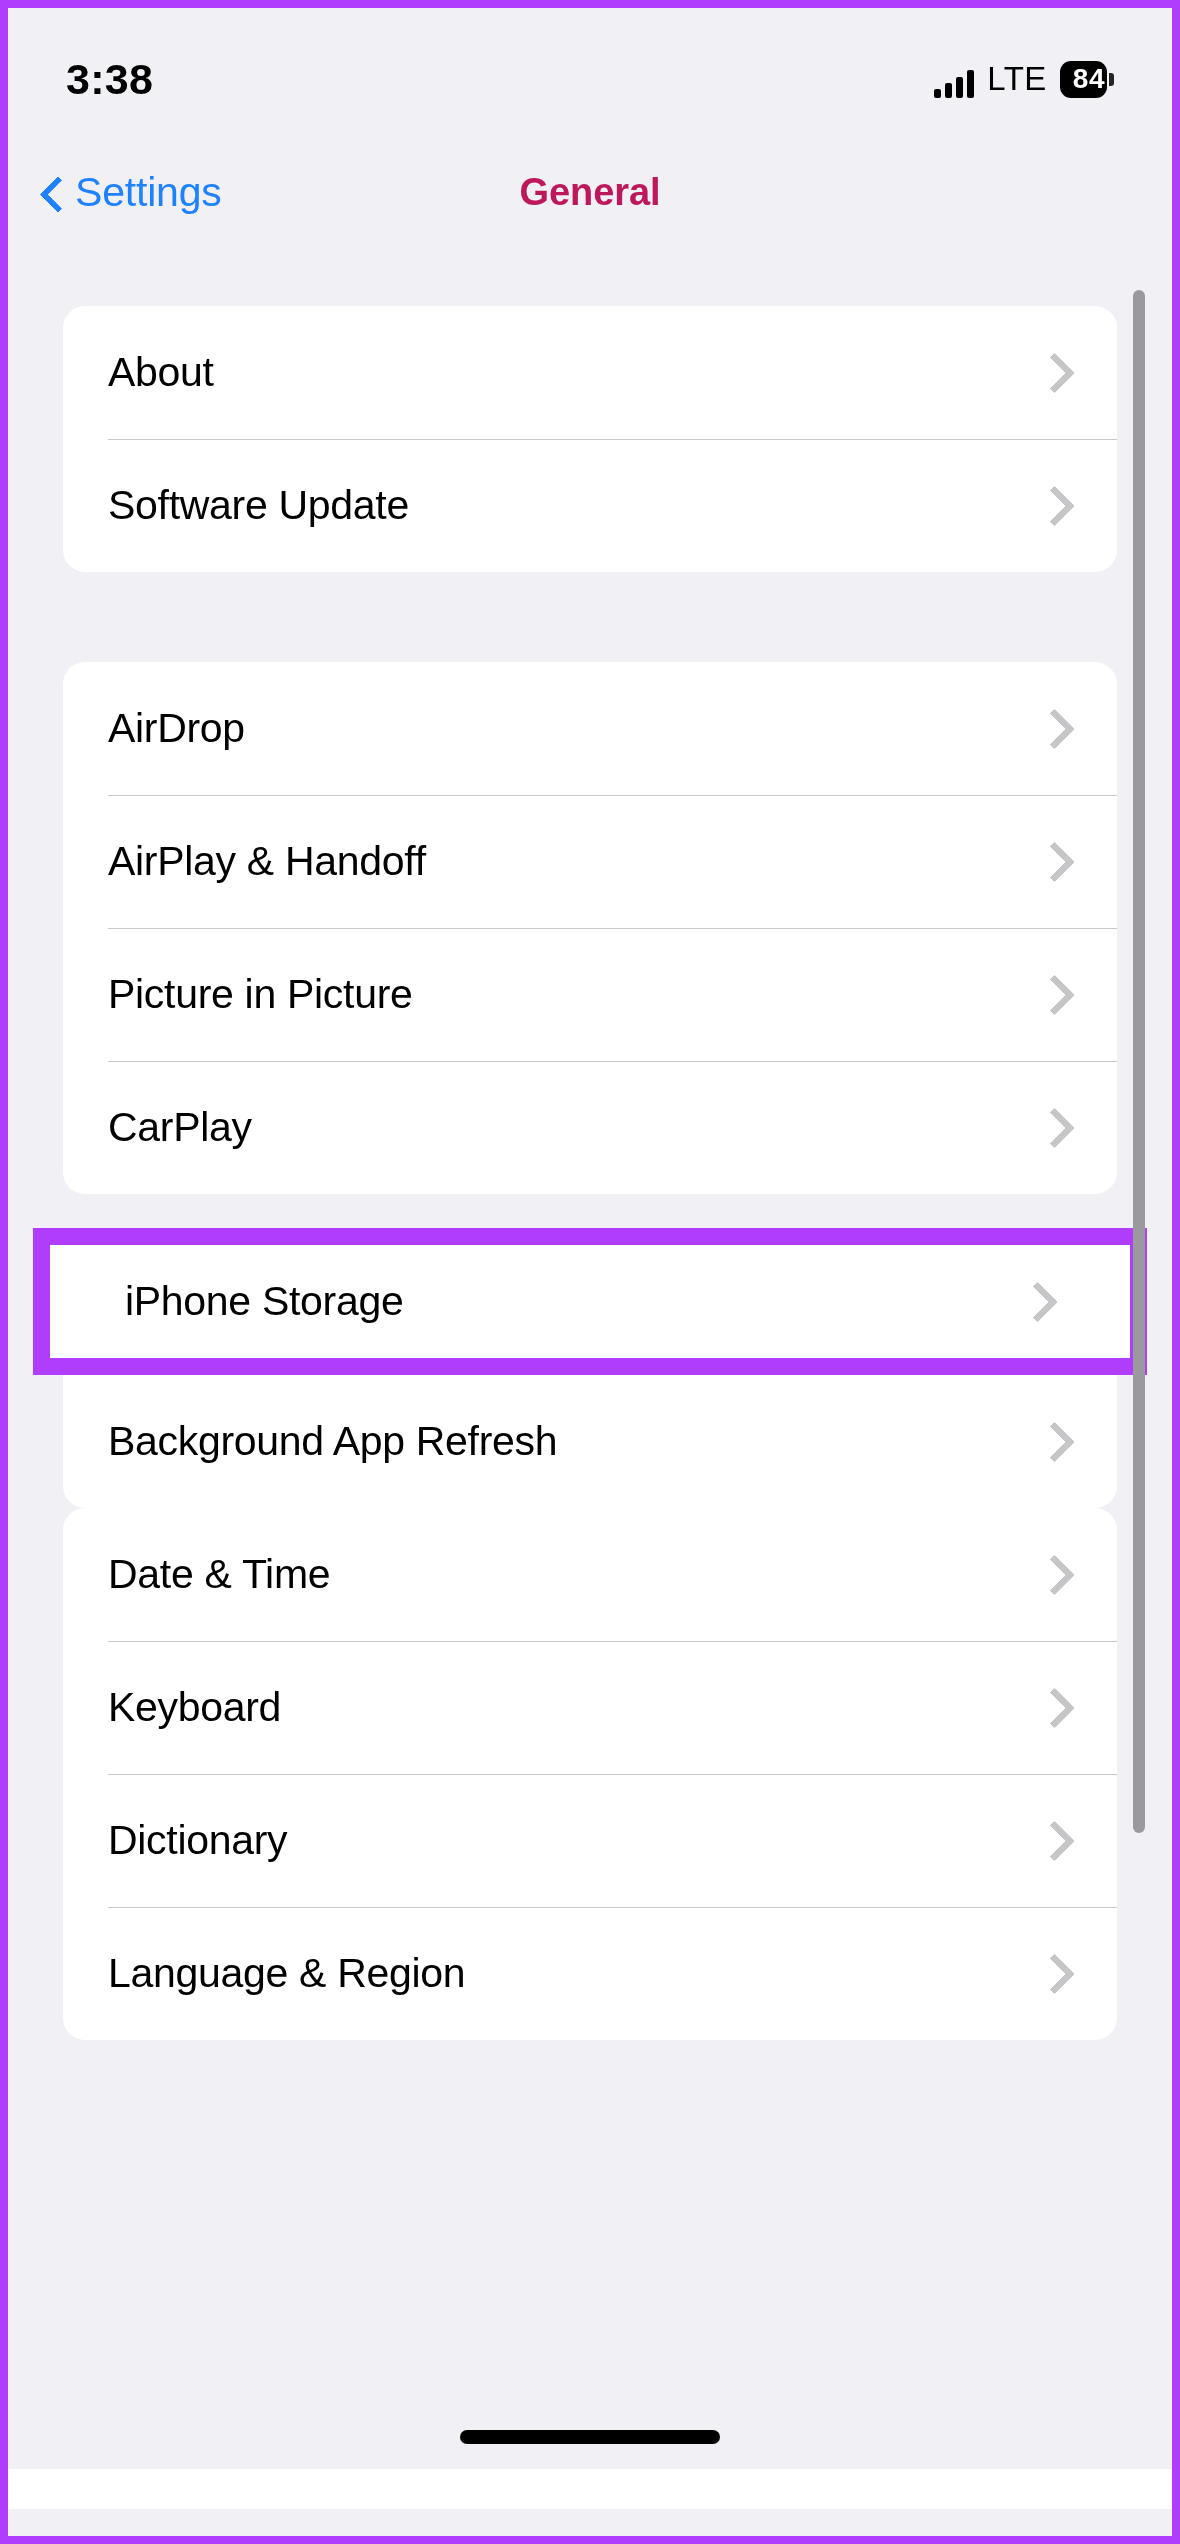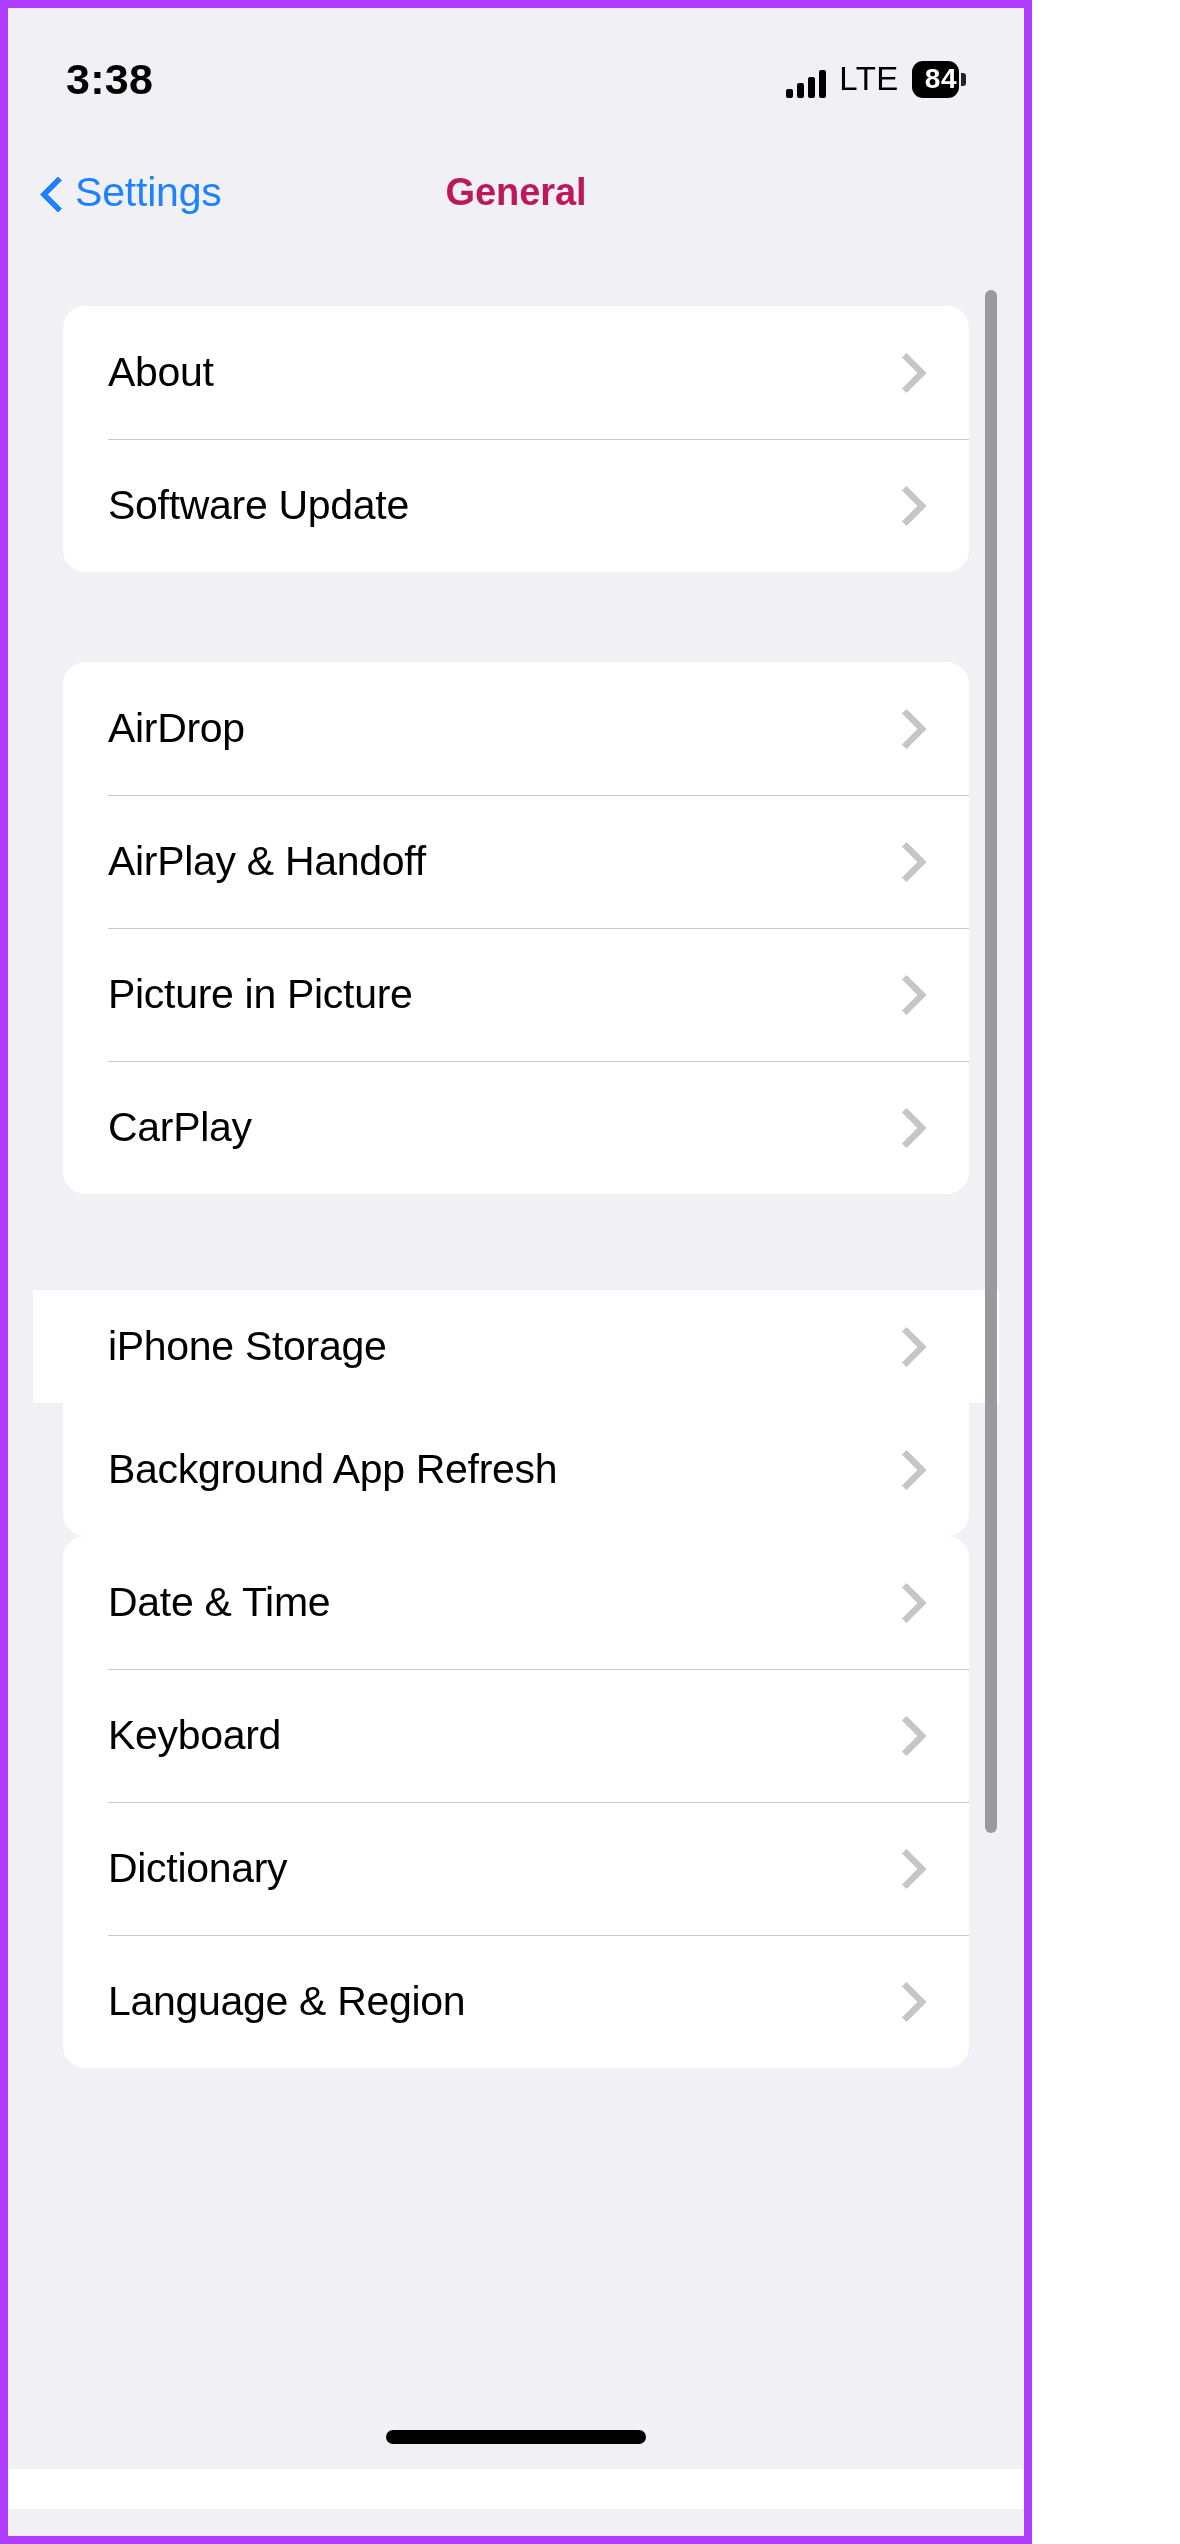--- a/index.html
+++ b/index.html
@@ -2,21 +2,21 @@
 <html><head>
 <meta charset="utf-8">
 <style>
   html, body {
     margin: 0;
     padding: 0;
     background: #ffffff;
   }
   .screen {
     position: relative;
-    width: 1032px;
+    width: 1180px;
     height: 2544px;
     box-sizing: border-box;
     border: 8px solid #b13dfc;
     background: #f1f0f5;
     overflow: hidden;
     font-family: "Liberation Sans", sans-serif;
     -webkit-font-smoothing: antialiased;
   }
 
   
@@ -183,23 +183,23 @@
     position: absolute;
     left: 45px;
     right: 0;
     top: 0;
     height: 1px;
     background: #c8c7cc;
   }
 
   
   .highlight-band {
-    margin: 96px 25px 0 25px;
+    margin: 34px 25px 0 25px;
     background: #b13dfc;
-    padding: 0;
+    padding: 17px;
     box-sizing: border-box;
   }
   .highlight-band .row {
     background: #ffffff;
     height: 113px;
     padding-left: 75px;
   }
   .highlight-band .row .chevron { right: 78px; }
   .group.storage-tail {
     margin: 0 55px;

